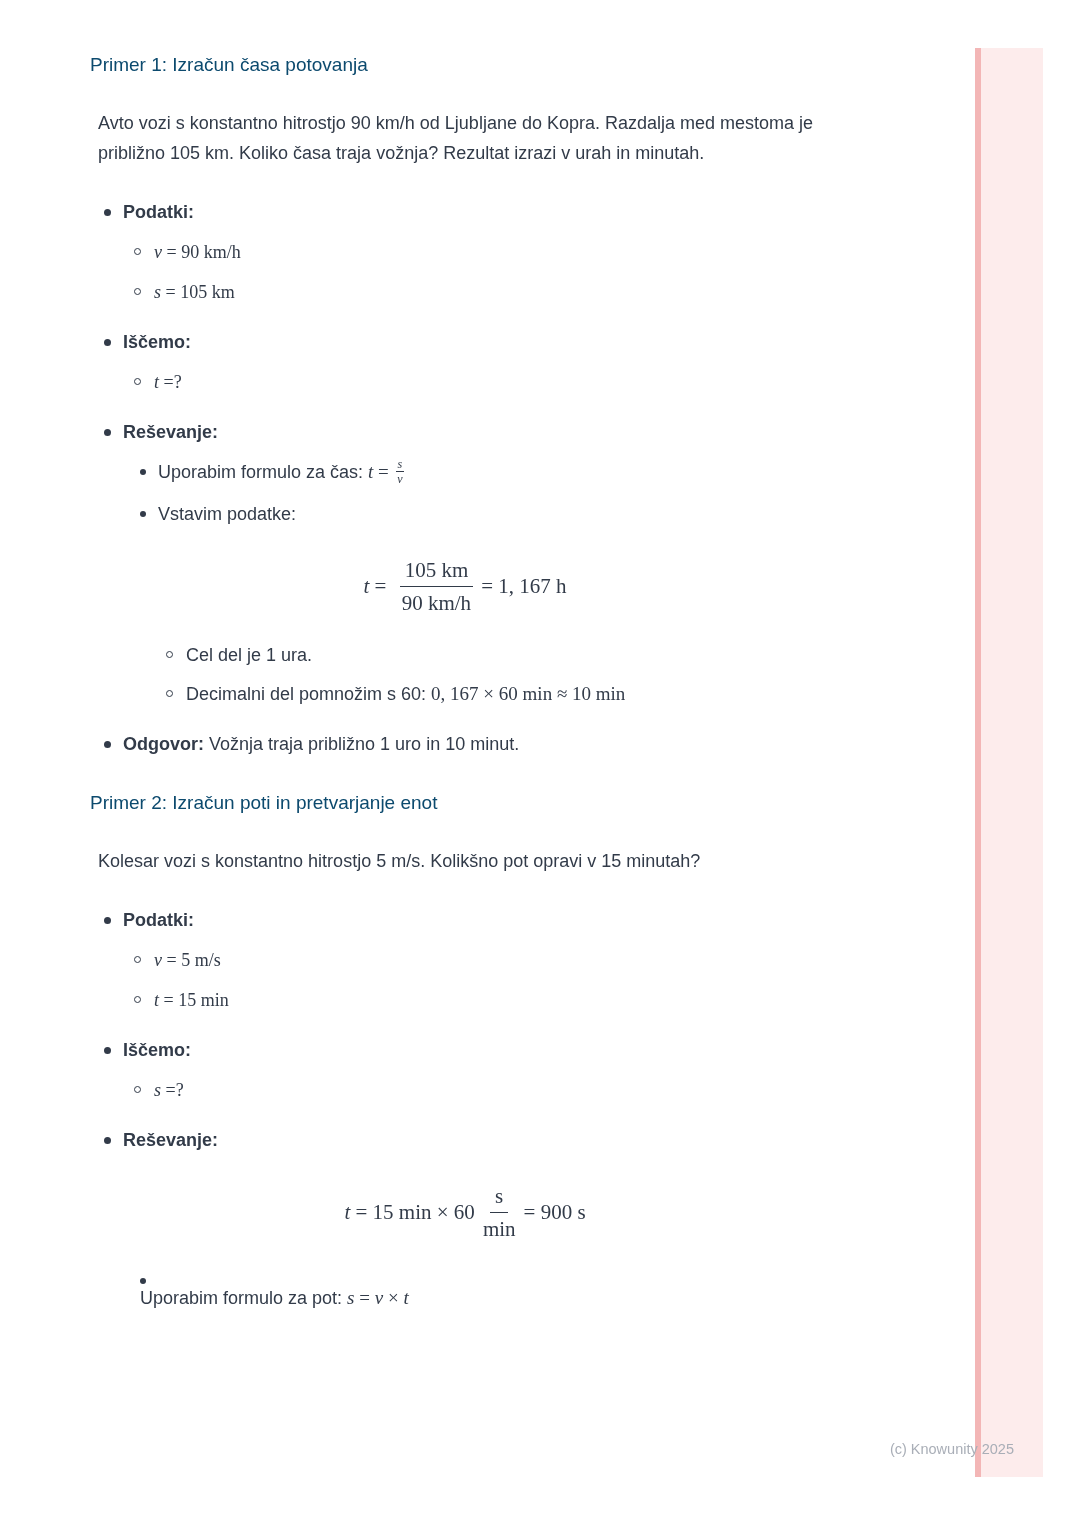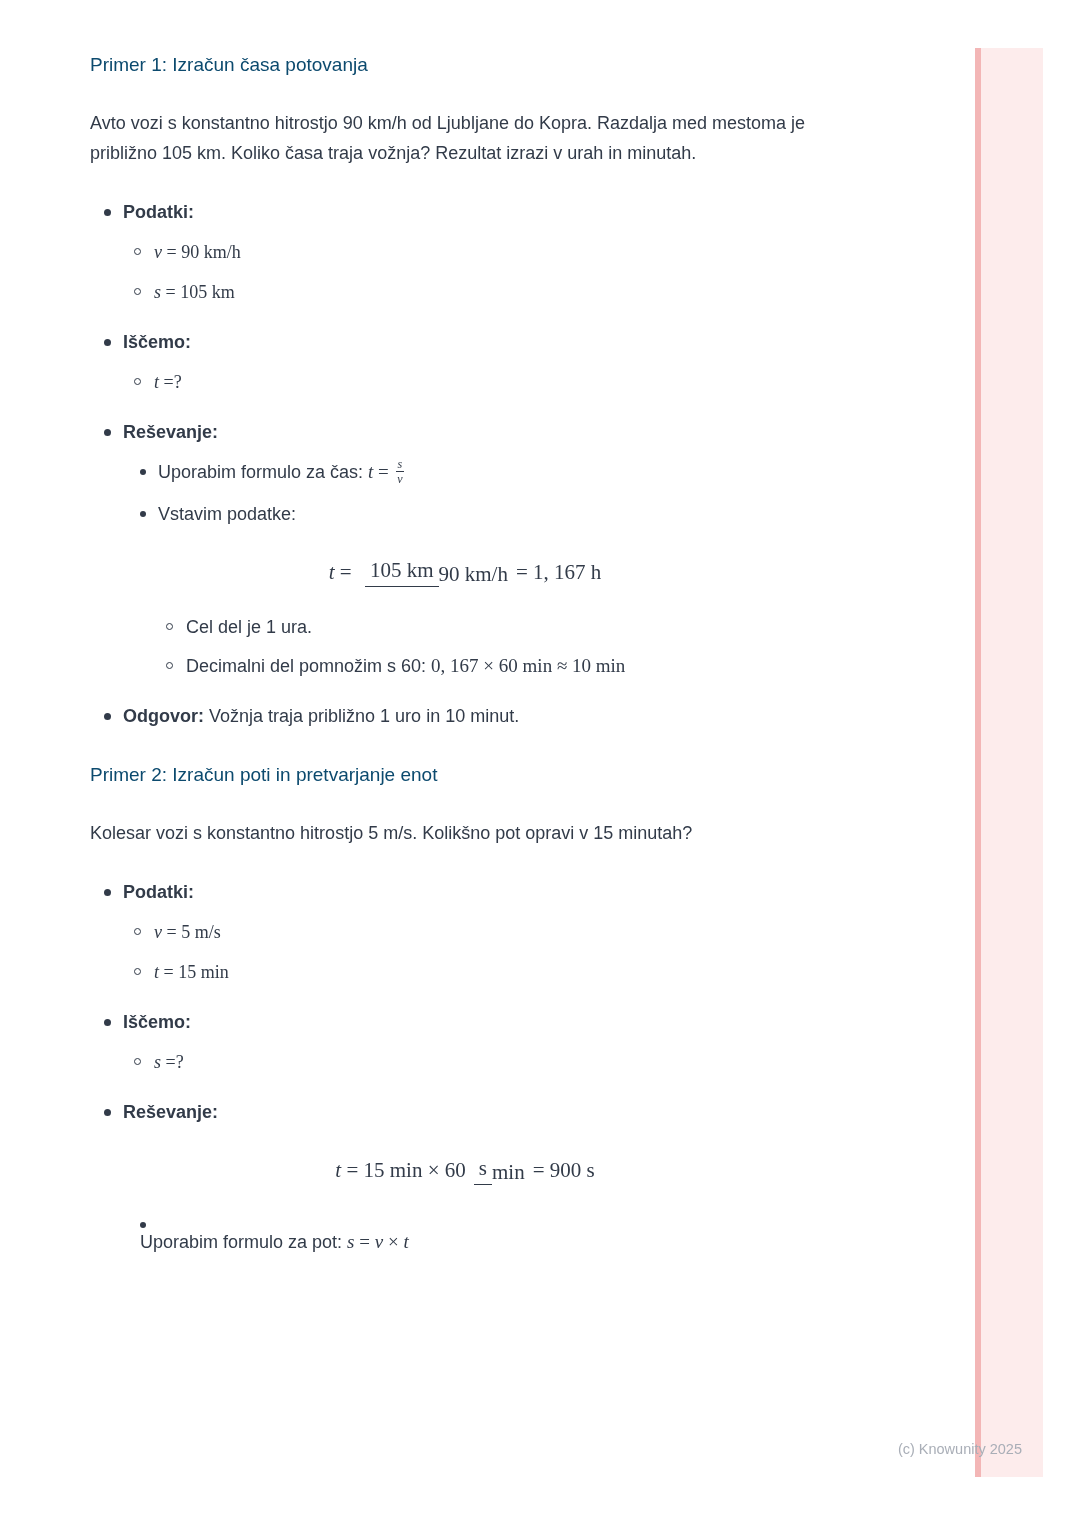--- a/index.html
+++ b/index.html
@@ -15,42 +15,42 @@
   .accent-strip {
     position:absolute;
     left:975px; top:48px;
     width:68px; height:1429px;
     background:#fdecec;
     border-left:6px solid #f3b6b6;
     z-index:1;
   }
   .watermark {
     position:absolute;
-    top:1441px; right:58px;
+    top:1441px; right:66px;
     font-size:14.5px;
     color:#a9aeb7;
     z-index:2;
     white-space:nowrap;
   }
   .content {
     position:relative;
     z-index:0;
     padding:52px 0 0 90px;
     width:840px;
   }
   .inner { width:750px; }
   h2 {
     font-size:19px; line-height:26px;
     font-weight:400; color:#0c4a6e;
     margin:0 0 30px 0;
   }
   h2.h2b { margin-top:32px; }
   p.intro {
     font-size:18px; line-height:30px;
-    margin:0 0 30px 0;
+    margin:0 0 30px 8px;
   }
   
   .row { display:flex; align-items:flex-start; }
   .row .txt { flex:1; font-size:18px; line-height:28px; }
   .row-l1 { padding-left:14px; margin-top:22px; }
   .row-l1.first { margin-top:12px; }
   .row-l2 { padding-left:44px; margin-top:12px; }
   .row-l2b { padding-left:50px; margin-top:12px; }
   .row-l3 { padding-left:76px; margin-top:11px; }
   .bullet {
@@ -79,21 +79,21 @@
   .sfrac .n { border-bottom:1px solid #323b49; padding:0 2px 1px 2px; }
   .sfrac .d { padding-top:1px; }
   .equation {
     display:flex; justify-content:center; align-items:center;
     font-family:"Liberation Serif", serif; font-size:21px;
     margin:30px 0 26px 0;
   }
   .equation .seg { white-space:pre; }
   .equation i { font-style:italic; }
   .frac {
-    display:inline-flex; flex-direction:row; align-items:center;
+    display:inline-flex; flex-direction:column; align-items:center;
     margin:0 8px; line-height:1.15;
   }
   .frac .n { padding:0 5px 4px 5px; border-bottom:1.5px solid #323b49; }
   .frac .d { padding-top:4px; }
 </style>
 </head>
 <body>
 
 <div class="page">
   <div class="accent-strip"></div>

